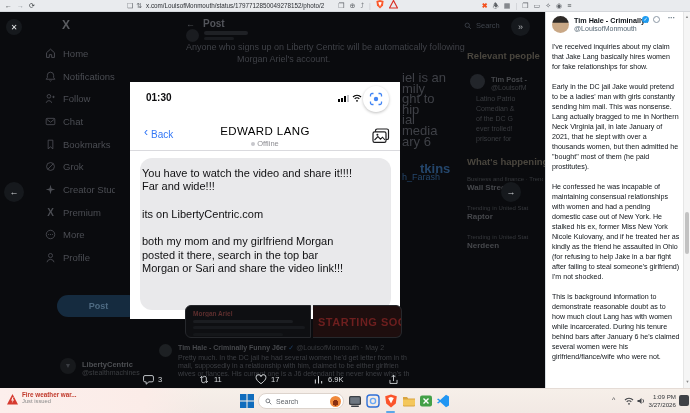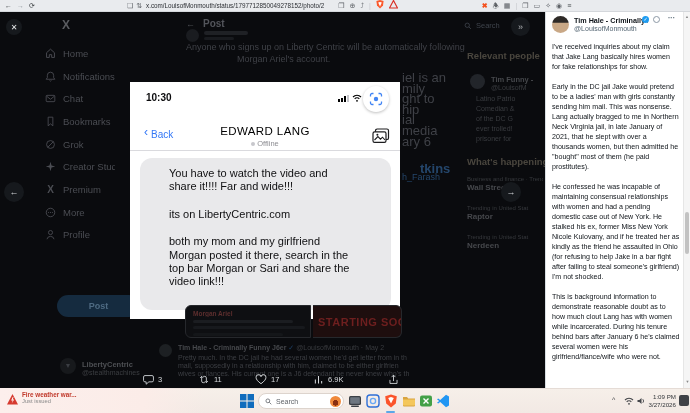--- a/index.html
+++ b/index.html
@@ -13,21 +13,21 @@
   
   #dark{left:0;top:12px;width:545px;height:376px;background:#0a0b0e;overflow:hidden;}
   .dimtxt{color:#3f4147;font-size:9px;white-space:nowrap;}
   .dimbold{color:#53555b;font-weight:bold;}
   .dimhead{color:#4a463e;font-weight:bold;font-size:9.5px;white-space:nowrap;}
   .navitem{display:flex;align-items:center;gap:7px;height:22.7px;color:#4b4d53;font-size:9.5px;white-space:nowrap;overflow:hidden;}
   .navitem svg{flex:0 0 auto;}
   .circlebtn{border-radius:50%;background:#16191d;color:#cfd1d4;display:flex;align-items:center;justify-content:center;}
   
   #photo{left:130px;top:70px;width:270px;height:237px;background:#ffffff;color:#0b0b0d;}
-  #bubble{position:absolute;left:10px;top:76px;width:251px;height:152px;background:#e9e9eb;border-radius:12px;padding:9px 38px 6px 29px;font-size:11px;line-height:13.4px;color:#101012;}
+  #bubble{position:absolute;left:10px;top:76px;width:251px;height:152px;background:#e9e9eb;border-radius:12px;padding:9px 38px 6px 2px;font-size:11px;line-height:13.4px;color:#101012;}
   #bubble p{margin:0 0 14px 0;}
   #bubble p:last-child{margin:0;}
   
   .act{display:flex;align-items:center;gap:4px;color:#d7dadd;font-size:7.5px;}
   
   #panel{left:545px;top:12px;width:145px;height:376px;background:#fff;border-left:1px solid #d9dee2;}
   #panel .body{position:absolute;left:6px;top:30px;width:128px;font-size:7.1px;line-height:10px;color:#0f1419;}
   #panel .body p{margin:0 0 10px 0;}
   
   #sbar{left:683px;top:12px;width:7px;height:376px;background:#f5f5f5;border-left:1px solid #e6e6e6;color:#8a8a8a;font-size:4px;text-align:center;}
@@ -84,20 +84,28 @@
         </div>
       <div class="navitem">
           <svg width="11" height="11" viewBox="0 0 14 14">
             <path d="M7 1.5 a4 4 0 0 1 4 4 v3 l1.5 2 h-11 l1.5 -2 v-3 a4 4 0 0 1 4 -4 z" fill="none" stroke="#4b4d53" stroke-width="1.1"></path>
             <path d="M5.8 12.2 a1.4 1.4 0 0 0 2.4 0" fill="none" stroke="#4b4d53" stroke-width="1.1"></path>
           </svg>
           <span>Notifications</span>
         </div>
       <div class="navitem">
           <svg width="11" height="11" viewBox="0 0 14 14">
+            <circle cx="5" cy="4.2" r="2.3" fill="none" stroke="#4b4d53" stroke-width="1.1"></circle>
+            <path d="M1.5 12.5 a3.6 3.6 0 0 1 7 0" fill="none" stroke="#4b4d53" stroke-width="1.1"></path>
+            <path d="M10.8 3.5 v3 M9.3 5 h3" stroke="#4b4d53" stroke-width="1.1"></path>
+          </svg>
+          <span>Follow</span>
+        </div>
+      <div class="navitem">
+          <svg width="11" height="11" viewBox="0 0 14 14">
             <rect x="1.5" y="3" width="11" height="8" rx="1" fill="none" stroke="#4b4d53" stroke-width="1.1"></rect>
             <path d="M2 4 l5 4 l5 -4" fill="none" stroke="#4b4d53" stroke-width="1.1"></path>
           </svg>
           <span>Chat</span>
         </div>
       <div class="navitem">
           <svg width="11" height="11" viewBox="0 0 14 14">
             <path d="M4 1.5 h6 v11 l-3 -2.5 l-3 2.5 z" fill="none" stroke="#4b4d53" stroke-width="1.1"></path>
           </svg>
           <span>Bookmarks</span>
@@ -168,21 +176,21 @@
       <svg width="8" height="8" viewBox="0 0 14 14">
           <circle cx="5.7" cy="5.7" r="3.8" fill="none" stroke="#3f444c" stroke-width="1.4"></circle>
           <line x1="8.6" y1="8.6" x2="12.3" y2="12.3" stroke="#3f444c" stroke-width="1.4"></line>
         </svg>
       <span>Search</span>
     </div>
     <div class="a circlebtn" style="left:511px;top:5px;width:19px;height:19px;font-size:9px;color:#aeb0b4;">»</div>
 
     <div class="a dimhead" style="left:467px;top:38px;">Relevant people</div>
     <div class="a" style="left:470px;top:62px;width:15px;height:15px;border-radius:50%;background:#22252a;"></div>
-    <div class="a nowrap" style="left:491px;top:63px;font-size:7.5px;font-weight:bold;color:#46484c;width:52px;">Tim Funny -</div>
+    <div class="a nowrap" style="left:491px;top:63px;font-size:7.5px;font-weight:bold;color:#46484c;width:52px;">Tim Post -</div>
     <div class="a nowrap" style="left:491px;top:72px;font-size:7px;color:#3a3c40;width:52px;">@LouisofM</div>
     <div class="a" style="left:476px;top:82px;width:68px;font-size:7px;line-height:10px;color:#3a3c40;">
       <div class="nowrap">Latino Patrio</div>
       <div class="nowrap">Comedian &amp;</div>
       <div class="nowrap">of the DC G</div>
       <div class="nowrap">ever trolled!</div>
       <div class="nowrap">prisoner for</div>
     </div>
 
     <div class="a dimhead" style="left:467px;top:144px;">What's happening</div>
@@ -190,21 +198,21 @@
     <div class="a nowrap" style="left:467px;top:171px;font-size:8px;font-weight:bold;color:#46484c;width:76px;">Wall Street</div>
     <div class="a nowrap" style="left:467px;top:193px;font-size:6px;color:#37393d;width:76px;">Trending in United Stat</div>
     <div class="a nowrap" style="left:467px;top:200px;font-size:8px;font-weight:bold;color:#46484c;width:76px;">Raptor</div>
     <div class="a nowrap" style="left:467px;top:222px;font-size:6px;color:#37393d;width:76px;">Trending in United Stat</div>
     <div class="a nowrap" style="left:467px;top:229px;font-size:8px;font-weight:bold;color:#46484c;width:76px;">Nerdeen</div>
 
     <div class="a circlebtn" style="left:4px;top:170px;width:20px;height:20px;font-size:9px;">←</div>
     <div class="a circlebtn" style="left:501px;top:170px;width:20px;height:20px;font-size:9px;">→</div>
 
     <div class="a" id="photo">
-      <span class="a" style="left:16px;top:10px;font-size:10px;font-weight:bold;">10:30</span>
+      <span class="a" style="left:16px;top:10px;font-size:10px;font-weight:bold;">01:30</span>
       <span class="a" style="left:208px;top:13px;display:flex;align-items:flex-end;gap:1px;">
         <i style="display:block;width:2px;height:3px;background:#000;"></i>
           <i style="display:block;width:2px;height:4.5px;background:#000;"></i>
           <i style="display:block;width:2px;height:6px;background:#000;"></i>
           <i style="display:block;width:2px;height:7px;background:#c7c7cc;"></i>
       </span>
       <svg class="a" style="left:222px;top:12px;" width="10" height="8" viewBox="0 0 10 8">
           <path d="M1 3 a5.5 5.5 0 0 1 8 0" fill="none" stroke="#000" stroke-width="1.1"></path>
           <path d="M2.7 4.8 a3 3 0 0 1 4.6 0" fill="none" stroke="#000" stroke-width="1.1"></path>
           <circle cx="5" cy="6.8" r="0.9" fill="#000"></circle>

